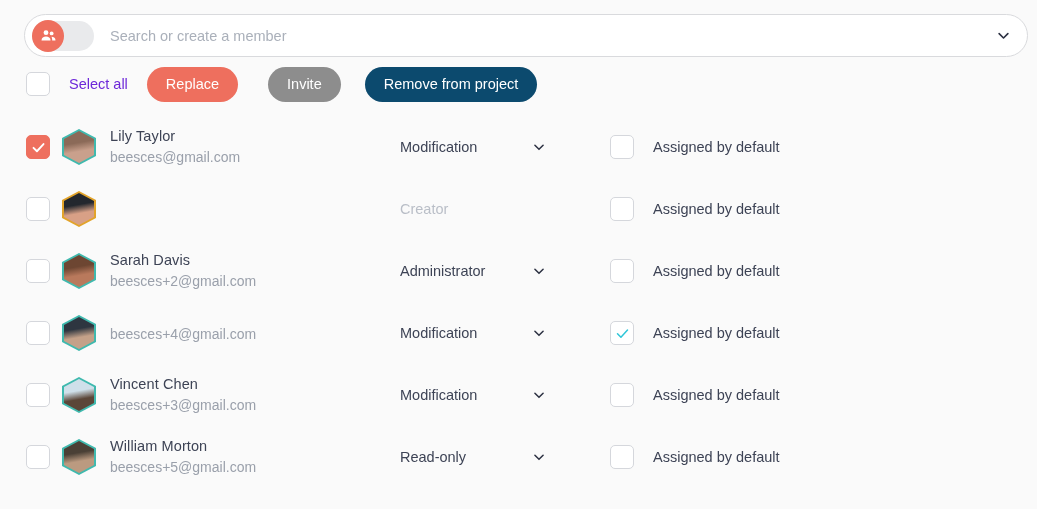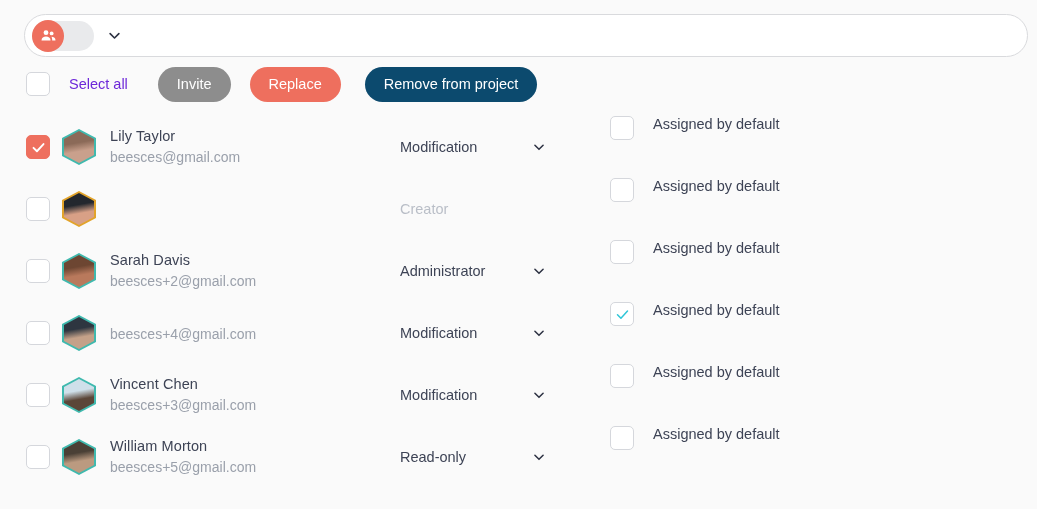--- a/index.html
+++ b/index.html
@@ -168,21 +168,21 @@
   .role-chevron {
     position: absolute; left: 130px; top: 50%;
     transform: translateY(-50%);
     width: 18px; height: 18px;
     display: flex; align-items: center; justify-content: center;
   }
 
   .assigncell {
     position: absolute; left: 610px; top: 0;
     height: 62px;
-    display: flex; 
+    display: flex; align-items: center;
   }
   .assign-label {
     font-size: 14.5px;
     color: #3d4355;
     margin-left: 19px;
     white-space: nowrap;
   }
 </style>
 </head>
 <body>
@@ -194,33 +194,34 @@
       <div class="toggle">
         <div class="toggle-knob">
           <svg width="17" height="17" viewBox="0 0 24 24" fill="#ffffff">
             <circle cx="8.5" cy="8" r="3.4"></circle>
             <circle cx="16.4" cy="9" r="2.7"></circle>
             <path d="M2.2 18.4c0-3.3 2.9-5 6.3-5s6.3 1.7 6.3 5v.8H2.2z"></path>
             <path d="M16.2 13.6c2.7 .15 5.6 1.3 5.6 4.3v1.3h-4.6v-1.6c0-1.6-.45-2.9-1-4z"></path>
           </svg>
         </div>
       </div>
+      <input class="search-input" type="text" placeholder="Search or create a member" style="">
       <div class="search-chevron">
         <svg width="15" height="15" viewBox="0 0 24 24" fill="none" stroke="#2c3142" stroke-width="2.6" stroke-linecap="round" stroke-linejoin="round">
           <polyline points="5,9 12,16 19,9"></polyline>
         </svg>
       </div>
     </div>
   </div>
 
   <div class="action-row">
     <div class="cb"></div>
     <span class="select-all-label">Select all</span>
+    <button class="btn btn-replace">Replace</button>
     <button class="btn btn-invite">Invite</button>
-    <button class="btn btn-replace">Replace</button>
     <button class="btn btn-remove">Remove from project</button>
   </div>
 
   <div class="list" id="member-list">
       <div class="row">
         <div class="cb row-cb checked-coral">
           <svg width="15" height="15" viewBox="0 0 24 24" fill="none" stroke="#ffffff" stroke-width="3" stroke-linecap="round" stroke-linejoin="round">
             <polyline points="4,12.5 9.5,18 20,6.5"></polyline>
           </svg>
         </div>

